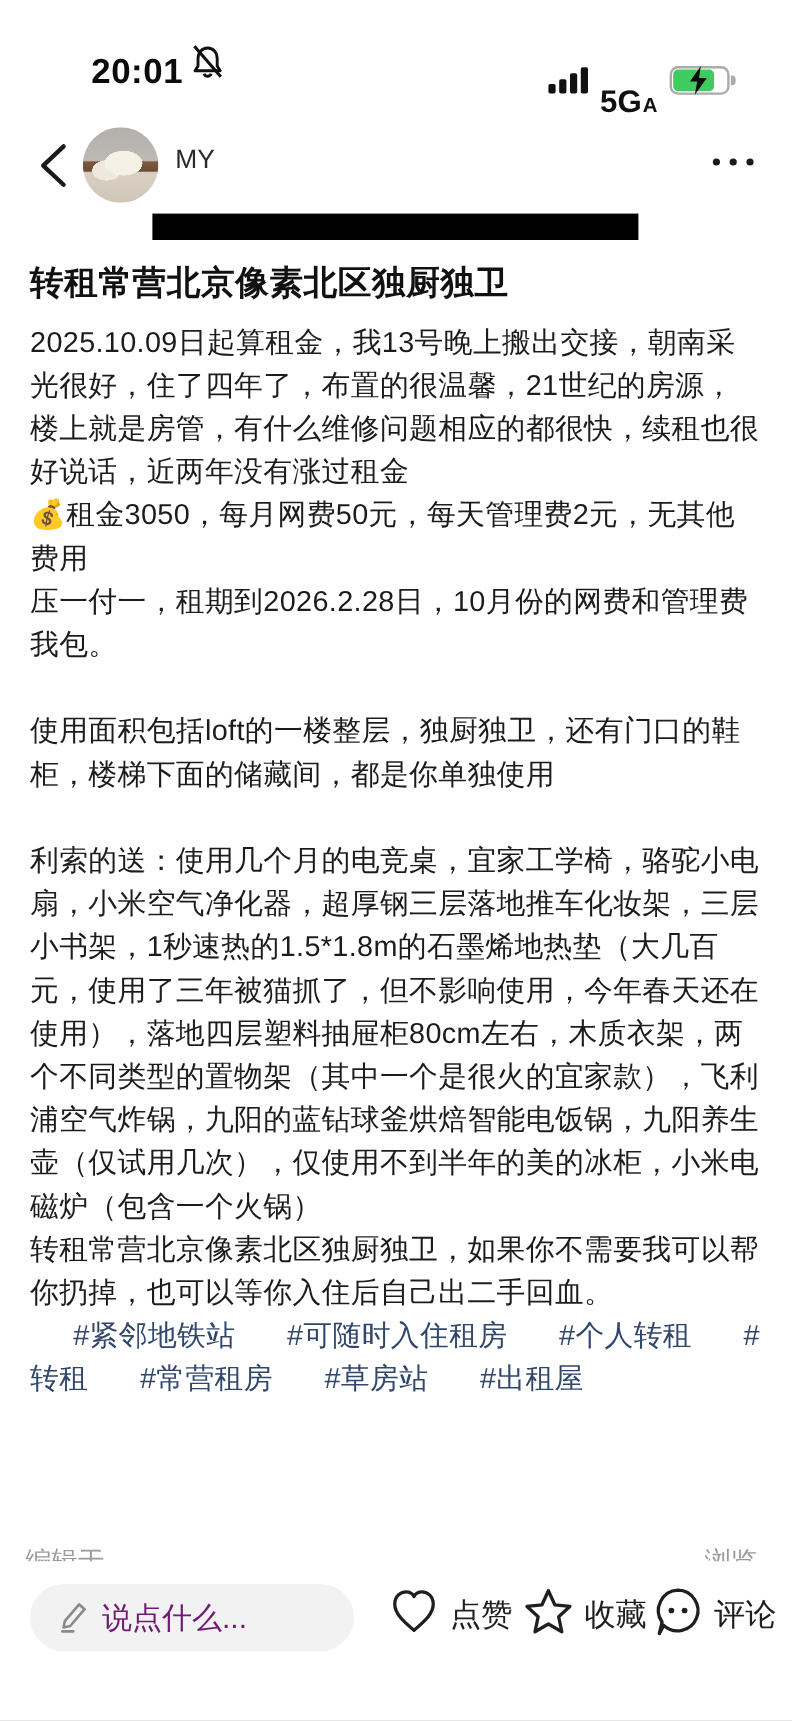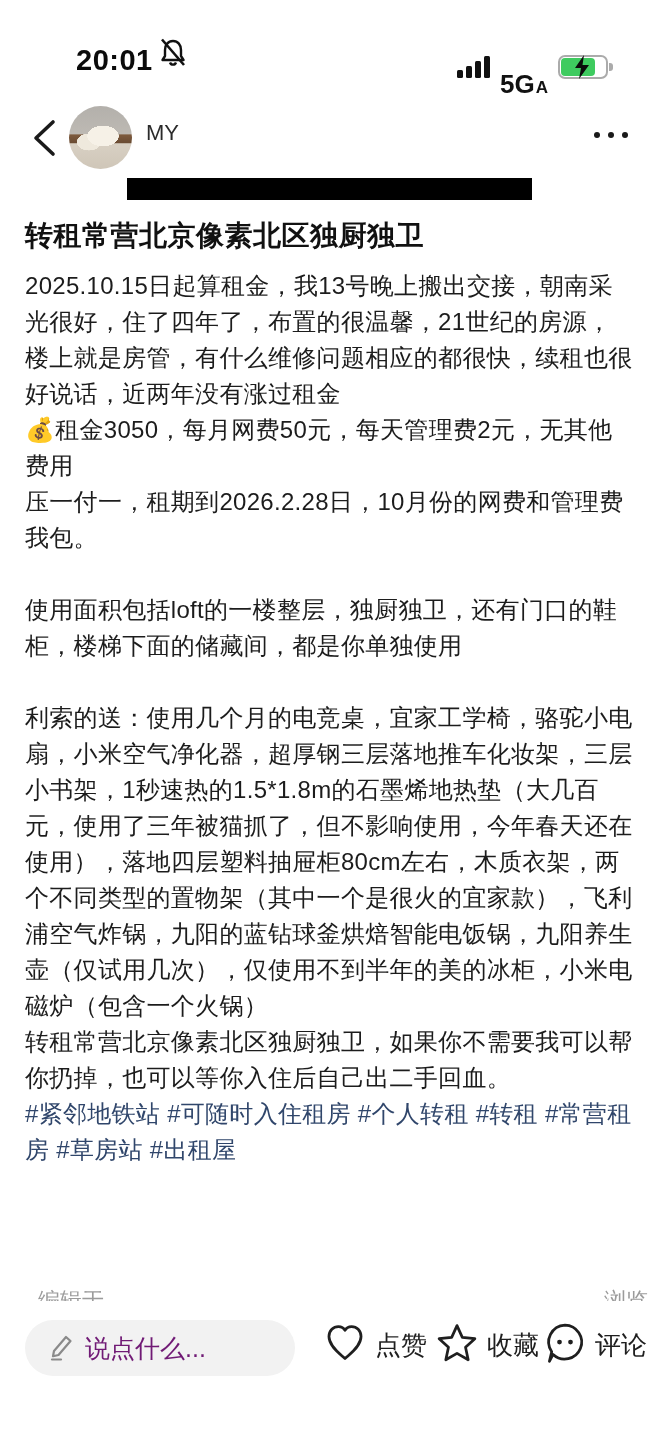--- a/index.html
+++ b/index.html
@@ -44,25 +44,25 @@
 
   
   .redaction { position:absolute; left:127px; top:178px; width:405px; height:22px; background:#000; }
 
   
   .content { position:absolute; left:25px; top:216px; width:610px; }
   .post-title { font-size:28px; font-weight:700; line-height:40px; color:#111; margin-bottom:12px; letter-spacing:.5px; }
   .body-text p { font-size:24px; line-height:36px; color:#1c1c1c; letter-spacing:.3px; word-break:break-all; }
   .body-text p.blank-line { height:36px; }
   .hashtags { font-size:24px; line-height:36px; letter-spacing:.3px; word-break:break-all; }
-  .hashtags span { cursor:pointer; }
+  .hashtags span { cursor:pointer;margin-left:36px; }
 
   
   .meta-row {
-    position:absolute; left:38px; top:1288px; width:610px; height:13px; overflow:hidden;
+    position:absolute; left:21px; top:1288px; width:610px; height:13px; overflow:hidden;
     display:flex; justify-content:space-between; color:#9b9b9b; font-size:22px; line-height:26px;
   }
 
   
   .bottom-bar { position:absolute; left:0; top:1303px; width:660px; height:131px; background:#fff; }
   .comment-pill {
     position:absolute; left:25px; top:17px; width:270px; height:56px; border-radius:28px;
     background:#f2f2f2; display:flex; align-items:center; padding-left:22px; gap:12px; cursor:text;
   }
   .comment-pill .ph { font-size:25px; color:#701a75; }
@@ -121,21 +121,21 @@
         <i></i>
         <i></i>
       </div>
   </div>
 
   <div class="redaction"></div>
 
   <div class="content">
     <div class="post-title">转租常营北京像素北区独厨独卫</div>
     <div class="body-text">
-        <p>2025.10.15日起算租金，我13号晚上搬出交接，朝南采光很好，住了四年了，布置的很温馨，21世纪的房源，楼上就是房管，有什么维修问题相应的都很快，续租也很好说话，近两年没有涨过租金</p>
+        <p>2025.10.09日起算租金，我13号晚上搬出交接，朝南采光很好，住了四年了，布置的很温馨，21世纪的房源，楼上就是房管，有什么维修问题相应的都很快，续租也很好说话，近两年没有涨过租金</p>
         <p>💰租金3050，每月网费50元，每天管理费2元，无其他费用</p>
         <p>压一付一，租期到2026.2.28日，10月份的网费和管理费我包。</p>
         <p class="blank-line"></p>
         <p>使用面积包括loft的一楼整层，独厨独卫，还有门口的鞋柜，楼梯下面的储藏间，都是你单独使用</p>
         <p class="blank-line"></p>
         <p>利索的送：使用几个月的电竞桌，宜家工学椅，骆驼小电扇，小米空气净化器，超厚钢三层落地推车化妆架，三层小书架，1秒速热的1.5*1.8m的石墨烯地热垫（大几百元，使用了三年被猫抓了，但不影响使用，今年春天还在使用），落地四层塑料抽屉柜80cm左右，木质衣架，两个不同类型的置物架（其中一个是很火的宜家款），飞利浦空气炸锅，九阳的蓝钻球釜烘焙智能电饭锅，九阳养生壶（仅试用几次），仅使用不到半年的美的冰柜，小米电磁炉（包含一个火锅）</p>
         <p>转租常营北京像素北区独厨独卫，如果你不需要我可以帮你扔掉，也可以等你入住后自己出二手回血。</p>
       </div>
     <div class="hashtags" id="hashtags" style="color: rgb(48, 70, 107);"><span>#紧邻地铁站</span> <span>#可随时入住租房</span> <span>#个人转租</span> <span>#转租</span> <span>#常营租房</span> <span>#草房站</span> <span>#出租屋</span></div>
   </div>

